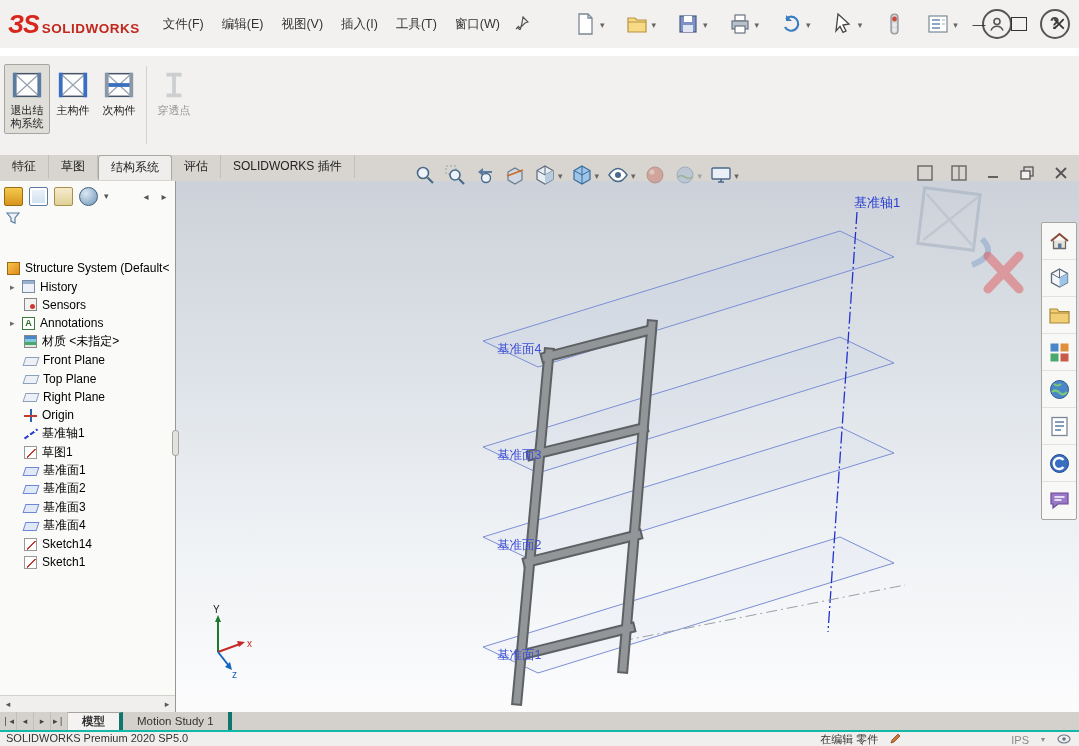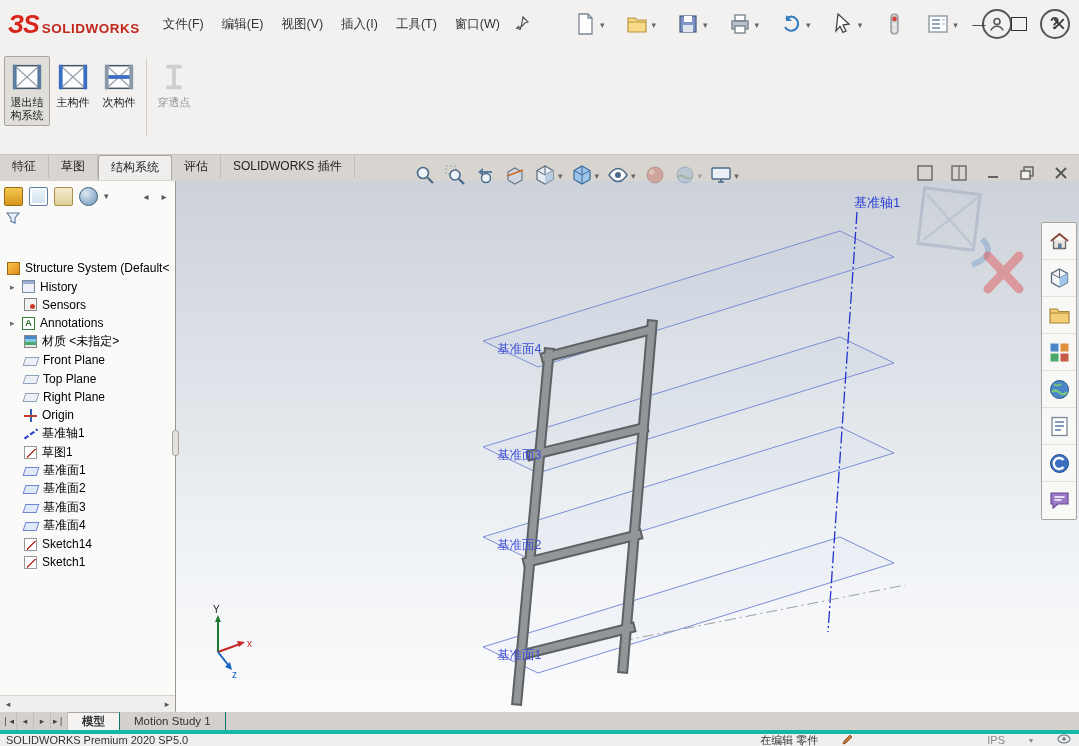--- a/index.html
+++ b/index.html
@@ -21,21 +21,21 @@
   .caret::after{content:"▾";font-size:9px;color:#666}
   .winctl{position:absolute;right:0;top:0;height:48px;display:flex;align-items:center}
   .wbtn{width:40px;height:40px;display:flex;align-items:center;justify-content:center;font-size:18px;color:#333}
   .wbtn.min::after{content:"—";font-size:13px}
   .wbtn.max{position:relative}
   .wbtn.max::after{content:"";width:14px;height:12px;border:1.5px solid #333}
   .wbtn.close::after{content:"×";font-size:24px}
   .roundbtn{width:30px;height:30px;border-radius:50%;border:2px solid #555;display:flex;align-items:center;justify-content:center;font-weight:bold;font-size:16px;color:#444;margin:0 8px}
 
   
-  .ribbon{position:absolute;left:0;top:48px;width:1079px;height:107px;background:#f2f1ef;border-bottom:1px solid #c9c6c2}
+  .ribbon{position:absolute;left:0;top:56px;width:1079px;height:107px;background:#f2f1ef;border-bottom:1px solid #c9c6c2}
   .rbtns{display:flex;align-items:flex-start;padding:8px 4px 0 4px;height:100%}
   .rbtn{width:46px;display:flex;flex-direction:column;align-items:center;padding:3px 1px;border:1px solid transparent;border-radius:2px}
   .rbtn svg{width:34px;height:34px}
   .rlabel{font-size:11px;line-height:13px;text-align:center;color:#222;margin-top:2px}
   .rbtn.pressed{background:#e0ded9;border-color:#a8a5a0}
   .rbtn.disabled{opacity:.45}
   .rsep{width:1px;height:78px;background:#d5d2cd;margin:2px 4px}
 
   
   .tabstrip{position:absolute;left:0;top:155px;width:1079px;height:26px;background:#d8d5d0;display:flex;align-items:flex-start}
@@ -100,27 +100,27 @@
 
   
   .taskpane{position:absolute;right:2px;top:222px;width:36px;background:#f8f8f7;border:1px solid #a8a5a0;border-radius:2px;z-index:8;display:flex;flex-direction:column}
   .tp-btn{height:37px;display:flex;align-items:center;justify-content:center;border-bottom:1px solid #e3e1de}
   .tp-btn:last-child{border-bottom:none}
   .tp-btn svg{width:23px;height:23px}
 
   
   .doctabs{position:absolute;left:0;top:712px;width:1079px;height:18px;background:#d4d1cc;display:flex;align-items:stretch}
   .dnav{width:17px;display:flex;align-items:center;justify-content:center;font-size:9px;color:#444;border-right:1px solid #c2bfba}
-  .dtab{padding:0 14px;display:flex;align-items:center;font-size:11.5px;color:#333;border-right:1px solid #0f766e}
+  .dtab{padding:0 14px;display:flex;align-items:center;font-size:11.5px;color:#333;border-right:4px solid #0f766e}
   .dtab.active{background:#f4f3f1;border-top:1px solid #a8a5a0;font-weight:bold}
 
   
-  .statusbar{position:absolute;left:0;top:730px;width:1079px;height:16px;background:#f0efed;border-top:4px solid #14b8a6;display:flex;align-items:center;font-size:11px;color:#333}
+  .statusbar{position:absolute;left:0;top:730px;width:1079px;height:16px;background:#f0efed;border-top:2px solid #14b8a6;display:flex;align-items:flex-start;font-size:11px;color:#333}
   .sb-left{margin-left:6px}
-  .sb-right{margin-left:auto;display:flex;align-items:center;gap:24px;margin-right:8px}
+  .sb-right{margin-left:auto;display:flex;align-items:center;gap:12px;margin-right:8px}
   .sb-units{color:#8a8a8a}
   .sb-caret{font-size:8px;color:#8a8a8a}
   .sb-spacer{width:86px}
 </style>
 </head>
 <body>
 
 <div class="app">
 
   <div class="menubar">

